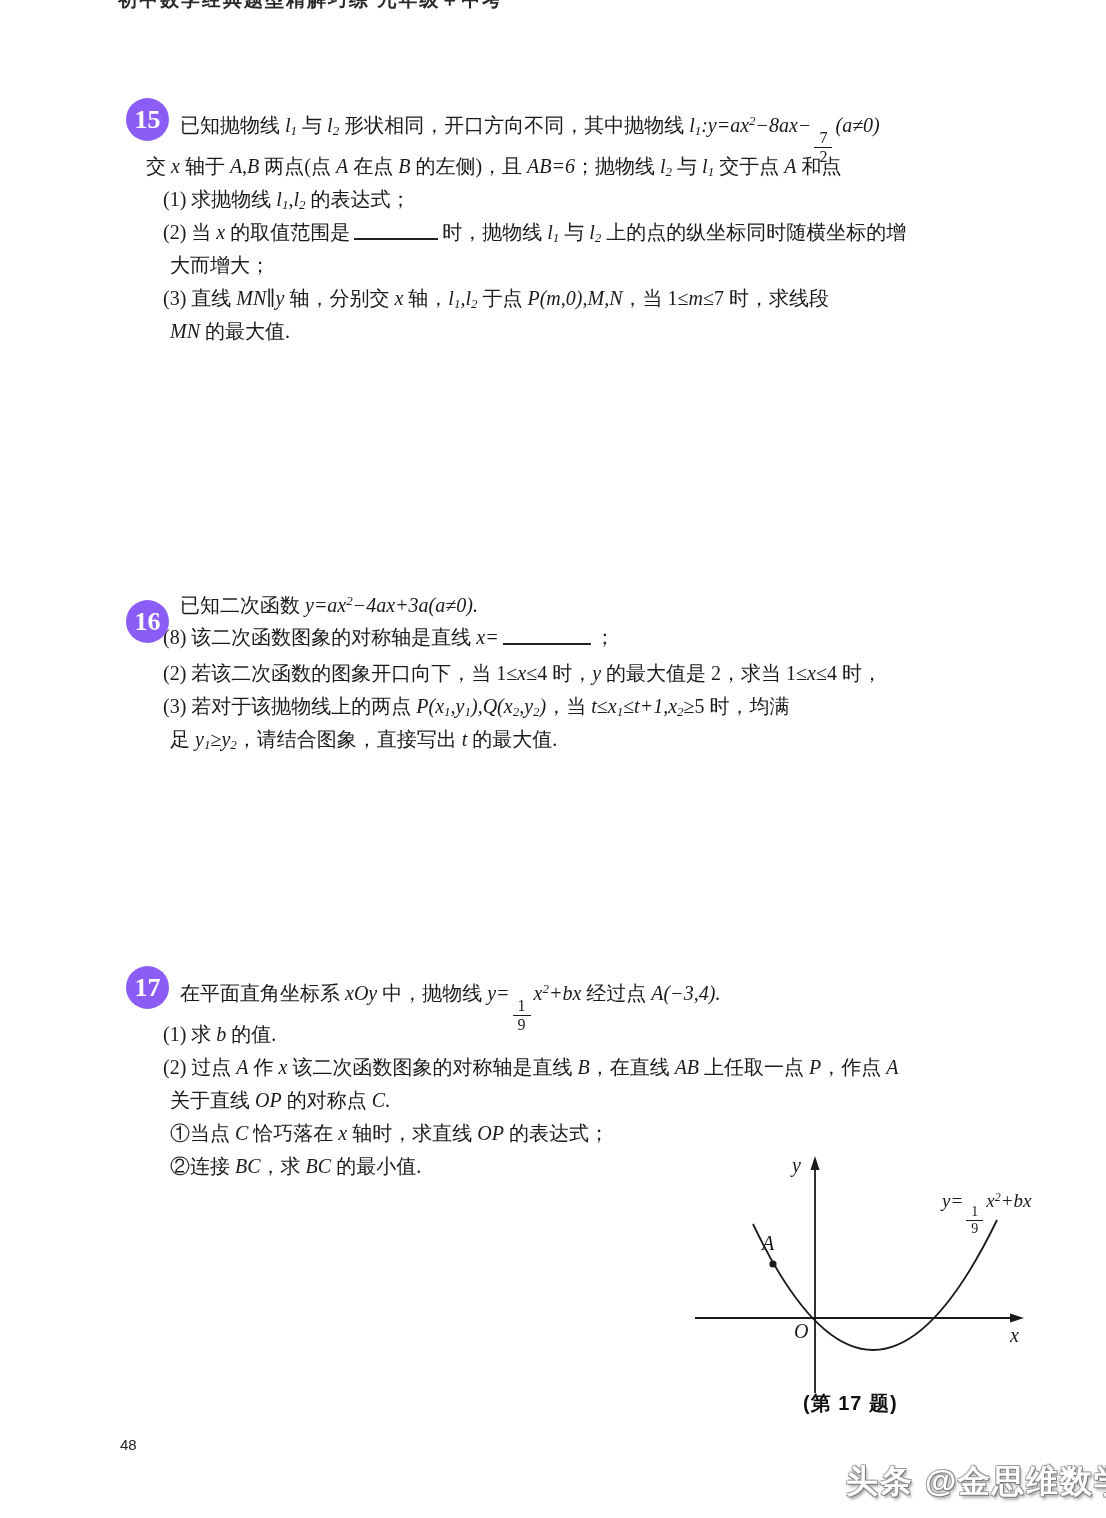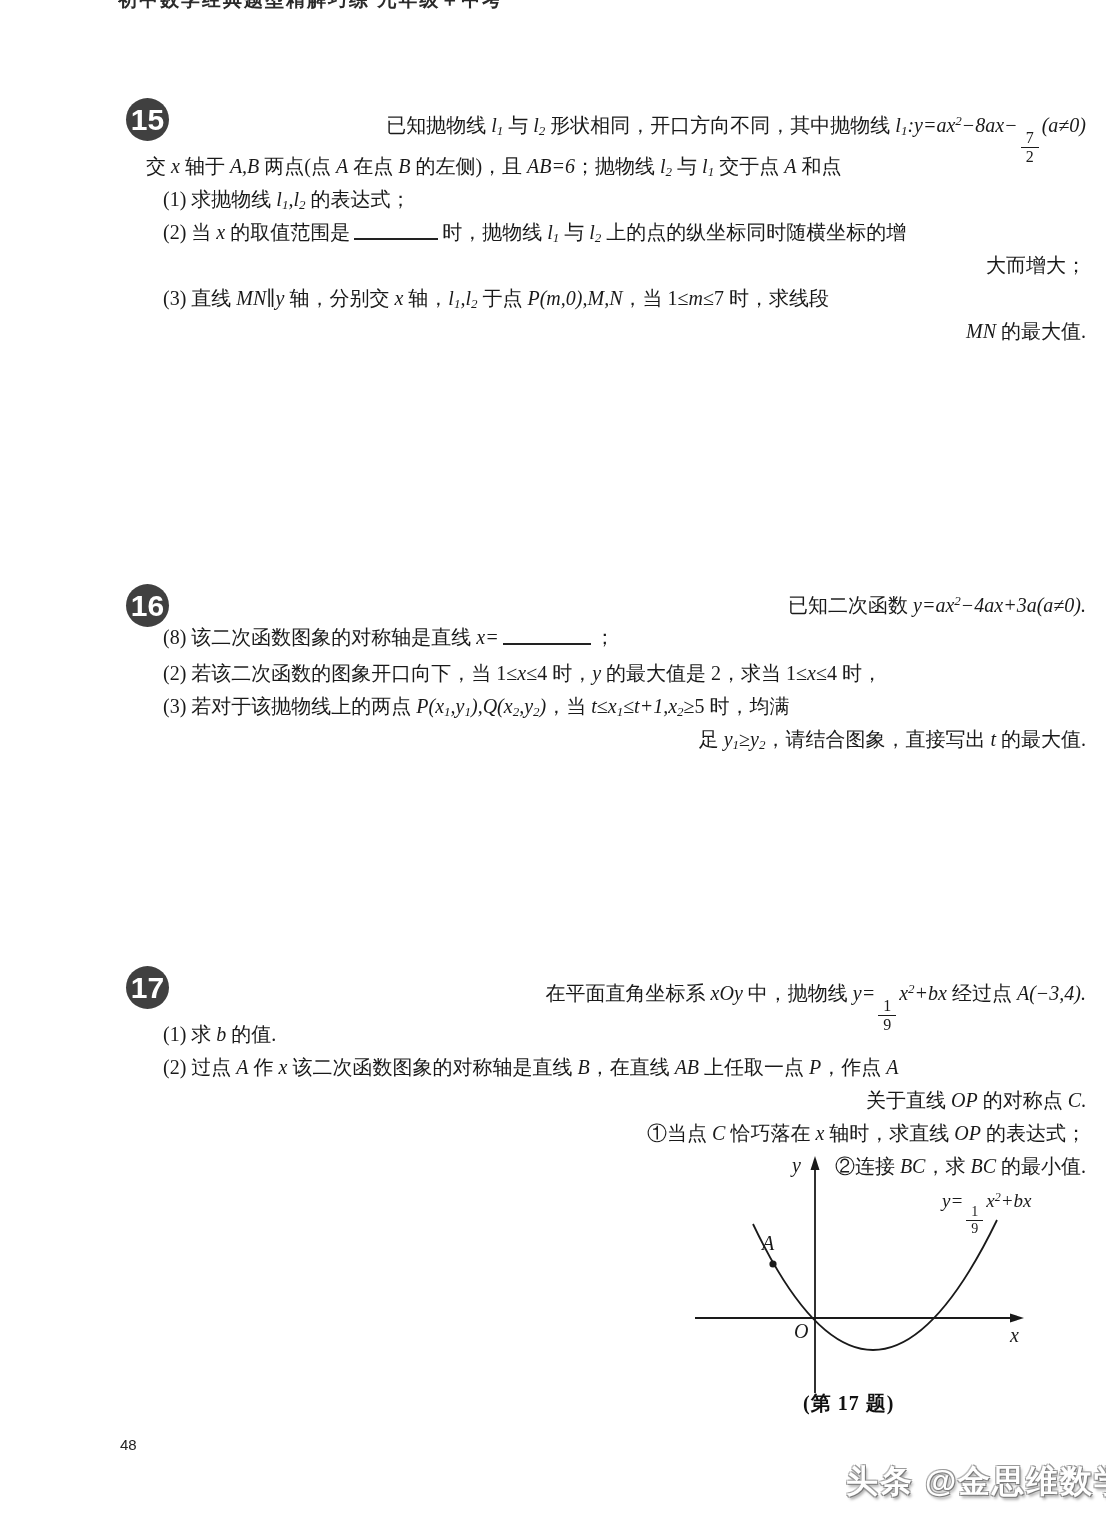--- a/index.html
+++ b/index.html
@@ -13,29 +13,29 @@
     position:absolute;left:118px;top:0;width:440px;height:11px;overflow:hidden;
   }
   .header-clip span{
     display:block;position:relative;top:-13px;font-size:19px;font-weight:700;
     letter-spacing:2px;color:#2a2a2a;white-space:nowrap;
     font-family:"Liberation Sans","DejaVu Sans",sans-serif;
   }
   .problem{position:absolute;left:126px;width:960px;}
   .badge{
     position:absolute;left:0;top:6px;width:43px;height:43px;border-radius:50%;
-    background:#404040;color:#ffffff;display:flex;align-items:center;justify-content:center;
-    font-family:Liberation Sans, sans-serif;font-weight:700;font-size:30px;
+    background:#8b5cf6;color:#ffffff;display:flex;align-items:center;justify-content:center;
+    font-family:Liberation Serif, serif;font-weight:700;font-size:26px;
   }
   .line{white-space:nowrap;height:33px;line-height:33px;font-size:20px;}
   .line.tall{height:58px;line-height:58px;}
-  .h1{padding-left:54px;text-align:right;}   
+  .h1{padding-left:54px;}   
   .hw{padding-left:20px;}   
   .it{padding-left:37px;}   
-  .ind{padding-left:44px;text-align:right;}  
+  .ind{padding-left:44px;}  
   .math{font-style:italic;font-family:"Liberation Serif","DejaVu Serif",serif;}
   sup.math{font-size:13px;vertical-align:7px;}
   sub.math{font-size:13px;vertical-align:-3px;}
   .frac{
     display:inline-flex;flex-direction:column;align-items:center;
     font-size:16px;line-height:1.12;vertical-align:-11px;margin:0 3px;font-style:normal;
   }
   .frac .num{border-bottom:1.7px solid #1a1a1a;padding:0 5px 0;}
   .frac .den{padding-top:0;}
   .blank{
@@ -44,21 +44,21 @@
   }
   
   .figure{position:absolute;left:670px;top:1148px;width:420px;height:300px;}
   .figure svg{position:absolute;left:0;top:0;}
   .gl{position:absolute;font-size:20px;font-style:italic;font-family:"Liberation Serif","DejaVu Serif",serif;}
   .eqline{position:absolute;left:272px;top:26px;white-space:nowrap;font-size:19px;line-height:46px;height:46px;}
   .eqline .frac{font-size:14px;vertical-align:-9px;}
   .eqline sup.math{font-size:12px;vertical-align:6px;}
   .caption{
     position:absolute;left:133px;top:242px;font-weight:700;font-size:20px;letter-spacing:1px;
-    font-family:Liberation Serif, serif;color:#111;white-space:nowrap;
+    font-family:Liberation Sans, sans-serif;color:#111;white-space:nowrap;
   }
   .page-num{
     position:absolute;left:120px;top:1436px;font-size:15px;color:#222;
     font-family:"Liberation Sans","DejaVu Sans",sans-serif;
   }
   .watermark{
     position:absolute;left:846px;top:1460px;font-size:32px;font-weight:700;white-space:nowrap;
     font-family:"Liberation Sans","DejaVu Sans",sans-serif;color:#ffffff;letter-spacing:2px;
     text-shadow:1px 1px 0 #7a7a7a,-1px 1px 0 #9a9a9a,1px -1px 0 #9a9a9a,-1px -1px 0 #c0c0c0,2px 3px 3px rgba(0,0,0,0.35);
   }
@@ -78,21 +78,21 @@
       </span><span class="math">(a≠0)</span></div>
   <div class="line hw"><span class="cn">交 </span><span class="math">x</span><span class="cn"> 轴于 </span><span class="math">A,B</span><span class="cn"> 两点(点 </span><span class="math">A</span><span class="cn"> 在点 </span><span class="math">B</span><span class="cn"> 的左侧)，且 </span><span class="math">AB=6</span><span class="cn">；抛物线 </span><span class="math">l</span><sub class="math">2</sub><span class="cn"> 与 </span><span class="math">l</span><sub class="math">1</sub><span class="cn"> 交于点 </span><span class="math">A</span><span class="cn"> 和点</span></div>
   <div class="line it"><span class="cn">(1) 求抛物线 </span><span class="math">l</span><sub class="math">1</sub><span class="math">,l</span><sub class="math">2</sub><span class="cn"> 的表达式；</span></div>
   <div class="line it"><span class="cn">(2) 当 </span><span class="math">x</span><span class="cn"> 的取值范围是</span><span class="blank" style="width: 84px;"></span><span class="cn">时，抛物线 </span><span class="math">l</span><sub class="math">1</sub><span class="cn"> 与 </span><span class="math">l</span><sub class="math">2</sub><span class="cn"> 上的点的纵坐标同时随横坐标的增</span></div>
   <div class="line ind"><span class="cn">大而增大；</span></div>
   <div class="line it"><span class="cn">(3) 直线 </span><span class="math">MN</span><span class="cn">∥</span><span class="math">y</span><span class="cn"> 轴，分别交 </span><span class="math">x</span><span class="cn"> 轴，</span><span class="math">l</span><sub class="math">1</sub><span class="math">,l</span><sub class="math">2</sub><span class="cn"> 于点 </span><span class="math">P(m,0),M,N</span><span class="cn">，当 1≤</span><span class="math">m</span><span class="cn">≤7 时，求线段</span></div>
   <div class="line ind"><span class="math">MN</span><span class="cn"> 的最大值.</span></div>
 </div>
 
 <div class="problem" style="top:584px;">
-  <div class="badge" style="top:0;">16</div>
+  <div class="badge" style="top:16px;">16</div>
   <div class="line h1"><span class="cn">已知二次函数 </span><span class="math">y=ax</span><sup class="math">2</sup><span class="math">−4ax+3a(a≠0).</span></div>
   <div class="line it" style="height:40px;line-height:40px;"><span class="cn">(8) 该二次函数图象的对称轴是直线 </span><span class="math">x=</span><span class="blank" style="width: 88px;"></span><span class="cn">；</span></div>
   <div class="line it"><span class="cn">(2) 若该二次函数的图象开口向下，当 1≤</span><span class="math">x</span><span class="cn">≤4 时，</span><span class="math">y</span><span class="cn"> 的最大值是 2，求当 1≤</span><span class="math">x</span><span class="cn">≤4 时，</span></div>
   <div class="line it"><span class="cn">(3) 若对于该抛物线上的两点 </span><span class="math">P(x</span><sub class="math">1</sub><span class="math">,y</span><sub class="math">1</sub><span class="math">),Q(x</span><sub class="math">2</sub><span class="math">,y</span><sub class="math">2</sub><span class="math">)</span><span class="cn">，当 </span><span class="math">t</span><span class="cn">≤</span><span class="math">x</span><sub class="math">1</sub><span class="cn">≤</span><span class="math">t+1,x</span><sub class="math">2</sub><span class="cn">≥5 时，均满</span></div>
   <div class="line ind"><span class="cn">足 </span><span class="math">y</span><sub class="math">1</sub><span class="cn">≥</span><span class="math">y</span><sub class="math">2</sub><span class="cn">，请结合图象，直接写出 </span><span class="math">t</span><span class="cn"> 的最大值.</span></div>
 </div>
 
 <div class="problem" style="top:960px;">
   <div class="badge">17</div>
   <div class="line tall h1"><span class="cn">在平面直角坐标系 </span><span class="math">xOy</span><span class="cn"> 中，抛物线 </span><span class="math">y=</span><span class="frac">

